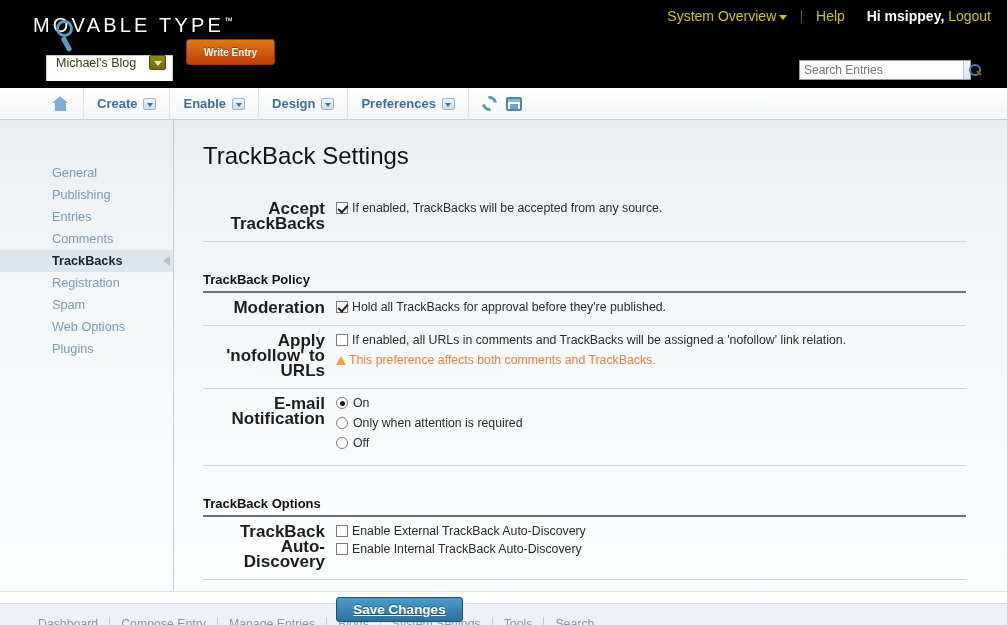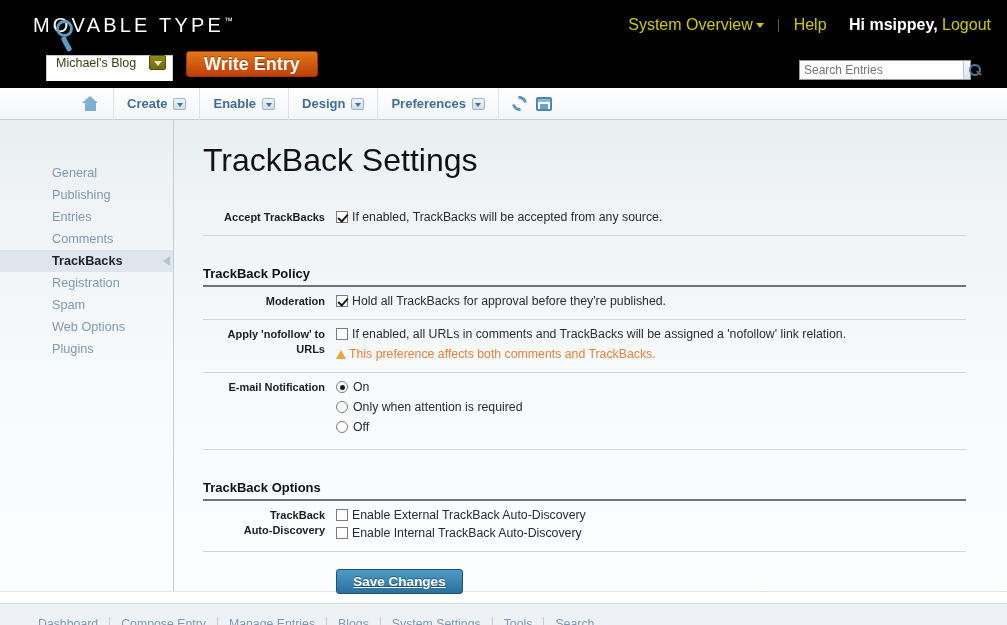--- a/index.html
+++ b/index.html
@@ -43,22 +43,22 @@
     position: absolute;
     left: 5px; top: 13px;
     width: 5px; height: 16px;
     background: #5b9bc4;
     transform: rotate(-28deg);
     border-radius: 2px;
   }
 
   .top-right {
     position: absolute;
-    right: 16px; top: 16px;
-    font-size: 16px;
+    right: 16px; top: 8px;
+    font-size: 14px;
     white-space: nowrap;
   }
   .top-right a { color: #cfc800; text-decoration: none; }
   .top-right .sysov { color: #cfc800; }
   .top-right .caret-tri {
     display: inline-block;
     width: 0; height: 0;
     border-left: 4px solid transparent;
     border-right: 4px solid transparent;
     border-top: 5px solid #cfc800;
@@ -104,28 +104,28 @@
     position: absolute;
     left: 4px; top: 5px;
     width: 0; height: 0;
     border-left: 4px solid transparent;
     border-right: 4px solid transparent;
     border-top: 5px solid #e8e6c0;
   }
 
   .write-entry {
     position: absolute;
-    left: 186px; top: 51px;
+    left: 186px; top: 39px;
     height: 26px;
     padding: 0 17px;
     background: linear-gradient(#e07818, #c03e06);
     border: 1px solid #9a3403;
     border-radius: 3px;
     color: #ffffff;
-    font-size: 18px;
+    font-size: 10px;
     font-weight: bold;
     display: flex;
     align-items: center;
     cursor: pointer;
     text-shadow: 0 -1px 0 rgba(0,0,0,.35);
   }
 
   .search-box {
     position: absolute;
     right: 36px; top: 60px;
@@ -171,21 +171,21 @@
   }
 
   
   .navbar {
     position: relative;
     height: 32px;
     background: linear-gradient(#ffffff, #f3f5f7);
     border-bottom: 1px solid #c7cfd6;
     display: flex;
     align-items: center;
-    padding-left: 68px;
+    padding-left: 38px;
   }
   .nav-item {
     display: flex;
     align-items: center;
     height: 32px;
     padding: 0 13px;
     font-size: 13px;
     font-weight: bold;
     color: #3d6e9e;
     border-right: 1px solid #dde3e8;
@@ -309,35 +309,35 @@
     border-bottom: 5px solid transparent;
     border-right: 7px solid #b3c3cf;
   }
 
   .content {
     flex: 1;
     padding: 22px 0 0 29px;
     position: relative;
   }
   .page-title {
-    font-size: 32px;
+    font-size: 24px;
     color: #121212;
     font-weight: normal;
     margin: 0 0 24px 0;
   }
 
   .row {
     display: flex;
     align-items: flex-start;
     padding: 6px 0 8px 0;
   }
   .row-label {
     width: 122px;
     text-align: right;
-    font-size: 11px;
+    font-size: 17px;
     font-weight: bold;
     color: #1d1d1d;
     padding-top: 1px;
     line-height: 15px;
   }
   .row-field {
     padding-left: 11px;
     font-size: 12.3px;
     color: #2b2b2b;
     line-height: 16px;

